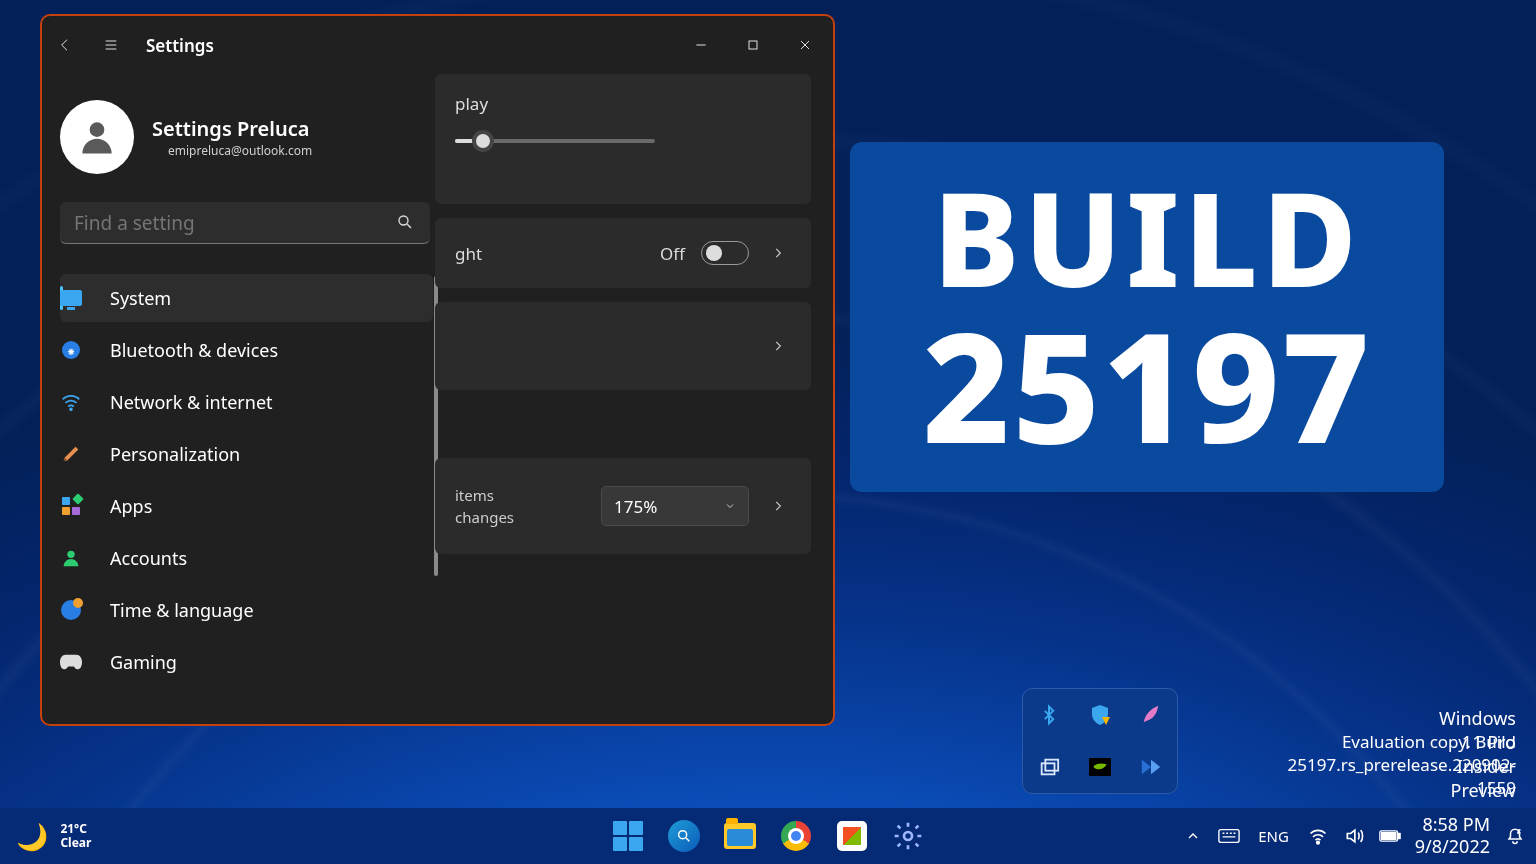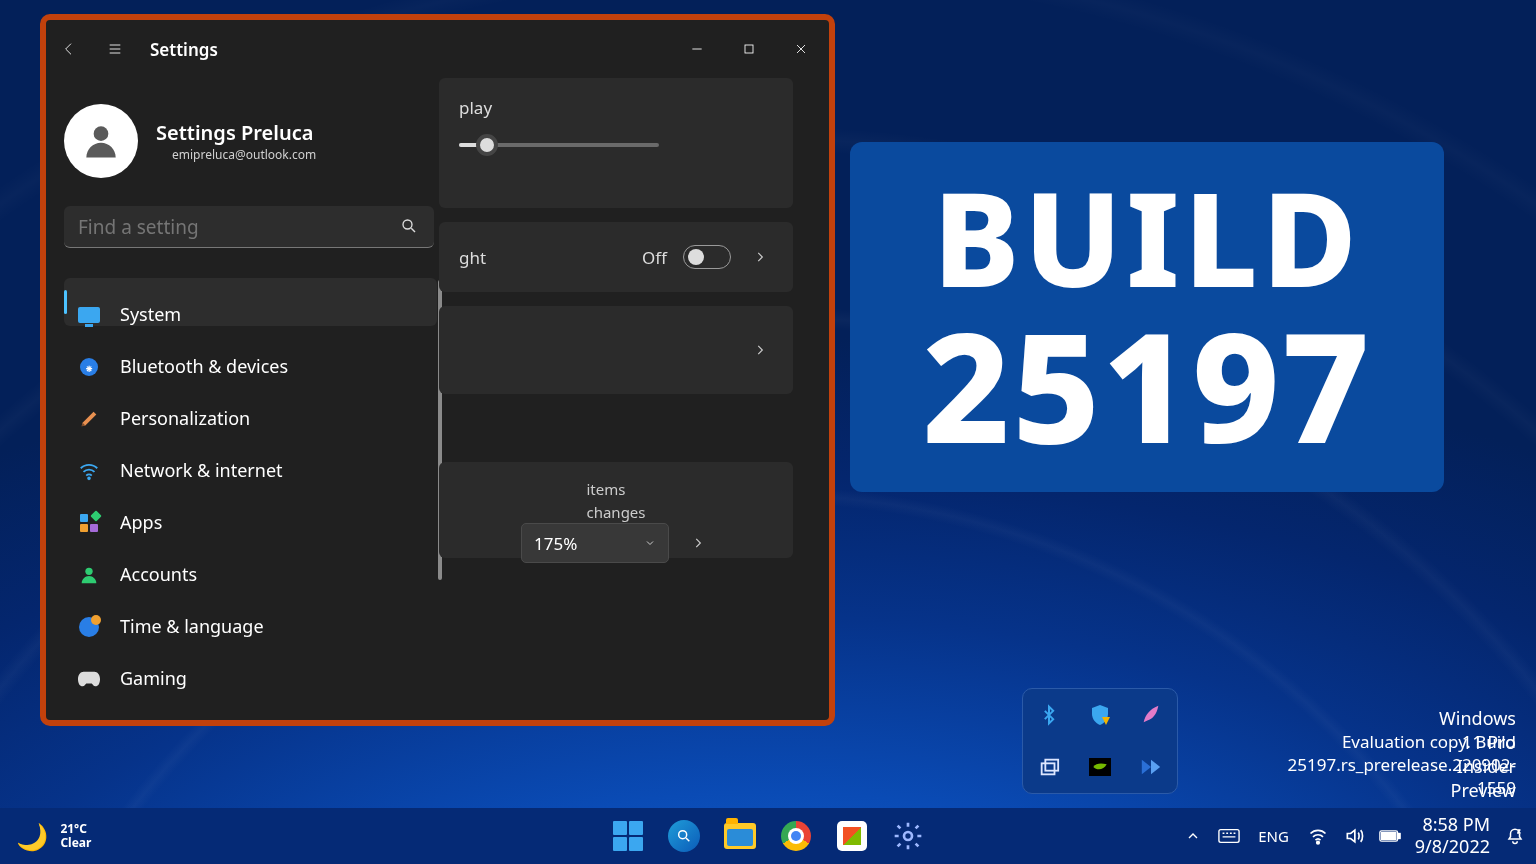--- a/index.html
+++ b/index.html
@@ -48,21 +48,21 @@
   }
   .watermark .l1 { top: 706px; position:absolute; right:10px;}
   .watermark .l2 { top: 730px; position:absolute; right:10px; font-size:17px;}
 
   
   .win {
     position: absolute;
     left: 40px; top: 14px;
     width: 795px; height: 712px;
     background: #202020;
-    border: 6px solid #c2410c;
+    border: 2px solid #c2410c;
     border-radius: 10px;
     overflow: hidden;
     color: #fff;
     display: flex;
     flex-direction: column;
   }
   .titlebar {
     height: 58px;
     display: flex;
     align-items: center;
@@ -82,21 +82,21 @@
   .avatar svg{width:44px;height:44px;fill:#5a5a5a;}
   .user-name{font-size:20px;font-weight:600;}
   .user-mail{font-size:12px;color:#d0d0d0;margin-left:16px;}
 
   .search{position:relative;width:370px;height:42px;background:#2d2d2d;border-radius:6px;border-bottom:1px solid #777;display:flex;align-items:center;padding:0 14px;}
   .search input{background:transparent;border:none;outline:none;color:#bbb;font-size:19px;flex:1;}
   .search-icon{width:20px;height:20px;}
   .search-icon svg{width:18px;height:18px;stroke:#ddd;stroke-width:1.8;fill:none;}
 
   .nav{margin-top:30px;display:flex;flex-direction:column;gap:4px;position:relative;width:373px;}
-  .nav-item{height:48px;border-radius:6px;display:flex;align-items:flex-end;gap:20px;padding-left:14px;font-size:18px;position:relative;cursor:pointer;}
+  .nav-item{height:48px;border-radius:6px;display:flex;align-items:center;gap:28px;font-size:18px;position:relative;cursor:pointer;}
   .nav-item.active{background:#2d2d2d;}
   .nav-item.active::before{content:"";position:absolute;left:0;top:12px;bottom:12px;width:3px;background:#4cc2ff;border-radius:2px;}
   .nav-ic{width:22px;height:22px;display:flex;align-items:center;justify-content:center;}
   .nav-scrollbar{position:absolute;right:-5px;top:2px;width:4px;height:300px;background:#8a8a8a;border-radius:2px;}
 
   
   .ic-monitor{width:22px;height:16px;background:#3ba7f0;border-radius:2px;position:relative;}
   .ic-monitor::after{content:"";position:absolute;bottom:-4px;left:7px;width:8px;height:3px;background:#3ba7f0;}
   .ic-bt{width:18px;height:18px;border-radius:50%;background:#297ee6;color:#fff;font-size:12px;font-weight:700;display:flex;align-items:center;justify-content:center;}
   .ic-wifi svg{width:22px;height:22px;stroke:#3ba7f0;stroke-width:2;fill:none;}
@@ -106,35 +106,35 @@
   .ic-apps .a{left:0;top:0;background:#3ba7f0;}
   .ic-apps .b{right:0;top:0;background:#3ba7f0;}
   .ic-apps .c{left:0;bottom:0;background:#f0a030;}
   .ic-apps .d{right:-2px;top:-2px;background:#2ecc71;transform:rotate(45deg);}
   .ic-account svg{width:22px;height:22px;fill:#2ecc71;}
   .ic-time{width:20px;height:20px;border-radius:50%;background:#297ee6;position:relative;}
   .ic-time::after{content:"";position:absolute;right:-2px;top:-2px;width:10px;height:10px;background:#f0a030;border-radius:50%;}
   .ic-game svg{width:24px;height:18px;fill:#ddd;}
 
   
-  .content{flex:1;padding:0 36px 0 0;display:flex;flex-direction:column;gap:14px;}
+  .content{flex:1;padding:0 22px 0 0;display:flex;flex-direction:column;gap:14px;}
   .card{background:#2b2b2b;border-radius:6px;padding:16px 20px;display:flex;align-items:center;position:relative;min-height:70px;}
   .c1{height:130px;align-items:flex-start;flex-direction:column;gap:24px;padding-top:18px;}
   .slider{display:flex;align-items:center;gap:0;}
   .slider-track{width:200px;height:4px;background:#6a6a6a;border-radius:2px;position:relative;}
   .slider-fill{position:absolute;left:0;top:0;height:100%;width:14%;background:#ddd;border-radius:2px;}
   .slider-thumb{position:absolute;left:14%;top:50%;width:22px;height:22px;border-radius:50%;background:#ddd;transform:translate(-50%,-50%);border:4px solid #454545;}
   .toggle-row{justify-content:space-between;}
   .toggle-group{display:flex;align-items:center;gap:16px;}
   .toggle-label{font-size:17px;color:#ddd;}
   .toggle{width:48px;height:24px;border:1px solid #9a9a9a;border-radius:12px;position:relative;}
   .toggle::after{content:"";position:absolute;left:4px;top:3px;width:16px;height:16px;border-radius:50%;background:#ddd;}
   .chev{width:26px;display:flex;align-items:center;justify-content:center;}
   .chev svg{width:14px;height:14px;stroke:#ccc;stroke-width:2;fill:none;}
-  .c4{height:96px;flex-direction:column;justify-content:space-between;}
+  .c4{height:96px;flex-direction:row;justify-content:space-between;}
   .c4 .left{font-size:15px;color:#ccc;line-height:1.5;}
   .dropdown{width:148px;height:40px;background:#383838;border:1px solid #4a4a4a;border-radius:5px;display:flex;align-items:center;justify-content:space-between;padding:0 12px;font-size:17px;}
 
   
   .taskbar{position:absolute;left:0;right:0;bottom:0;height:56px;background:#052a76;display:flex;align-items:center;color:#fff;}
   .weather{display:flex;align-items:center;gap:12px;padding-left:16px;}
   .weather-ic{font-size:26px;color:#f4d35e;}
   .weather-txt{font-size:12px;line-height:1.15;font-weight:bold;}
   .tb-center{position:absolute;left:50%;transform:translateX(-50%);display:flex;gap:18px;}
   .tb-app{width:38px;height:38px;display:flex;align-items:center;justify-content:center;cursor:pointer;border-radius:4px;}
@@ -245,36 +245,36 @@
             </span>
           <span>System</span>
         </div>
         <div class="nav-item">
           <span class="nav-ic">
               <span class="ic-bt">⁕</span>
             </span>
           <span>Bluetooth &amp; devices</span>
         </div>
         <div class="nav-item">
+          <span class="nav-ic ic-wifi">
+              <svg viewBox="0 0 24 24">
+                <path d="M3 9c5-5 13-5 18 0M6 13c3.3-3.3 8.7-3.3 12 0M9 17c1.7-1.7 4.3-1.7 6 0"></path>
+                <circle cx="12" cy="20" r="1" fill="#3ba7f0"></circle>
+              </svg>
+            </span>
+          <span>Network &amp; internet</span>
+        </div>
+        <div class="nav-item">
           <span class="nav-ic ic-brush">
               <svg viewBox="0 0 24 24">
                 <path d="M4 20l4-1 12-12-3-3L5 16z" fill="#e89050"></path>
                 <path d="M4 20l1-4 3 3z" fill="#7a4a2a"></path>
               </svg>
             </span>
           <span>Personalization</span>
-        </div>
-        <div class="nav-item">
-          <span class="nav-ic ic-wifi">
-              <svg viewBox="0 0 24 24">
-                <path d="M3 9c5-5 13-5 18 0M6 13c3.3-3.3 8.7-3.3 12 0M9 17c1.7-1.7 4.3-1.7 6 0"></path>
-                <circle cx="12" cy="20" r="1" fill="#3ba7f0"></circle>
-              </svg>
-            </span>
-          <span>Network &amp; internet</span>
         </div>
         <div class="nav-item">
           <span class="nav-ic">
               <span class="ic-apps">
                 <span class="a"></span>
                 <span class="b d"></span>
                 <span class="c"></span>
                 <span style="right:0;bottom:0;background:#a56bd8;"></span>
               </span>
             </span>

